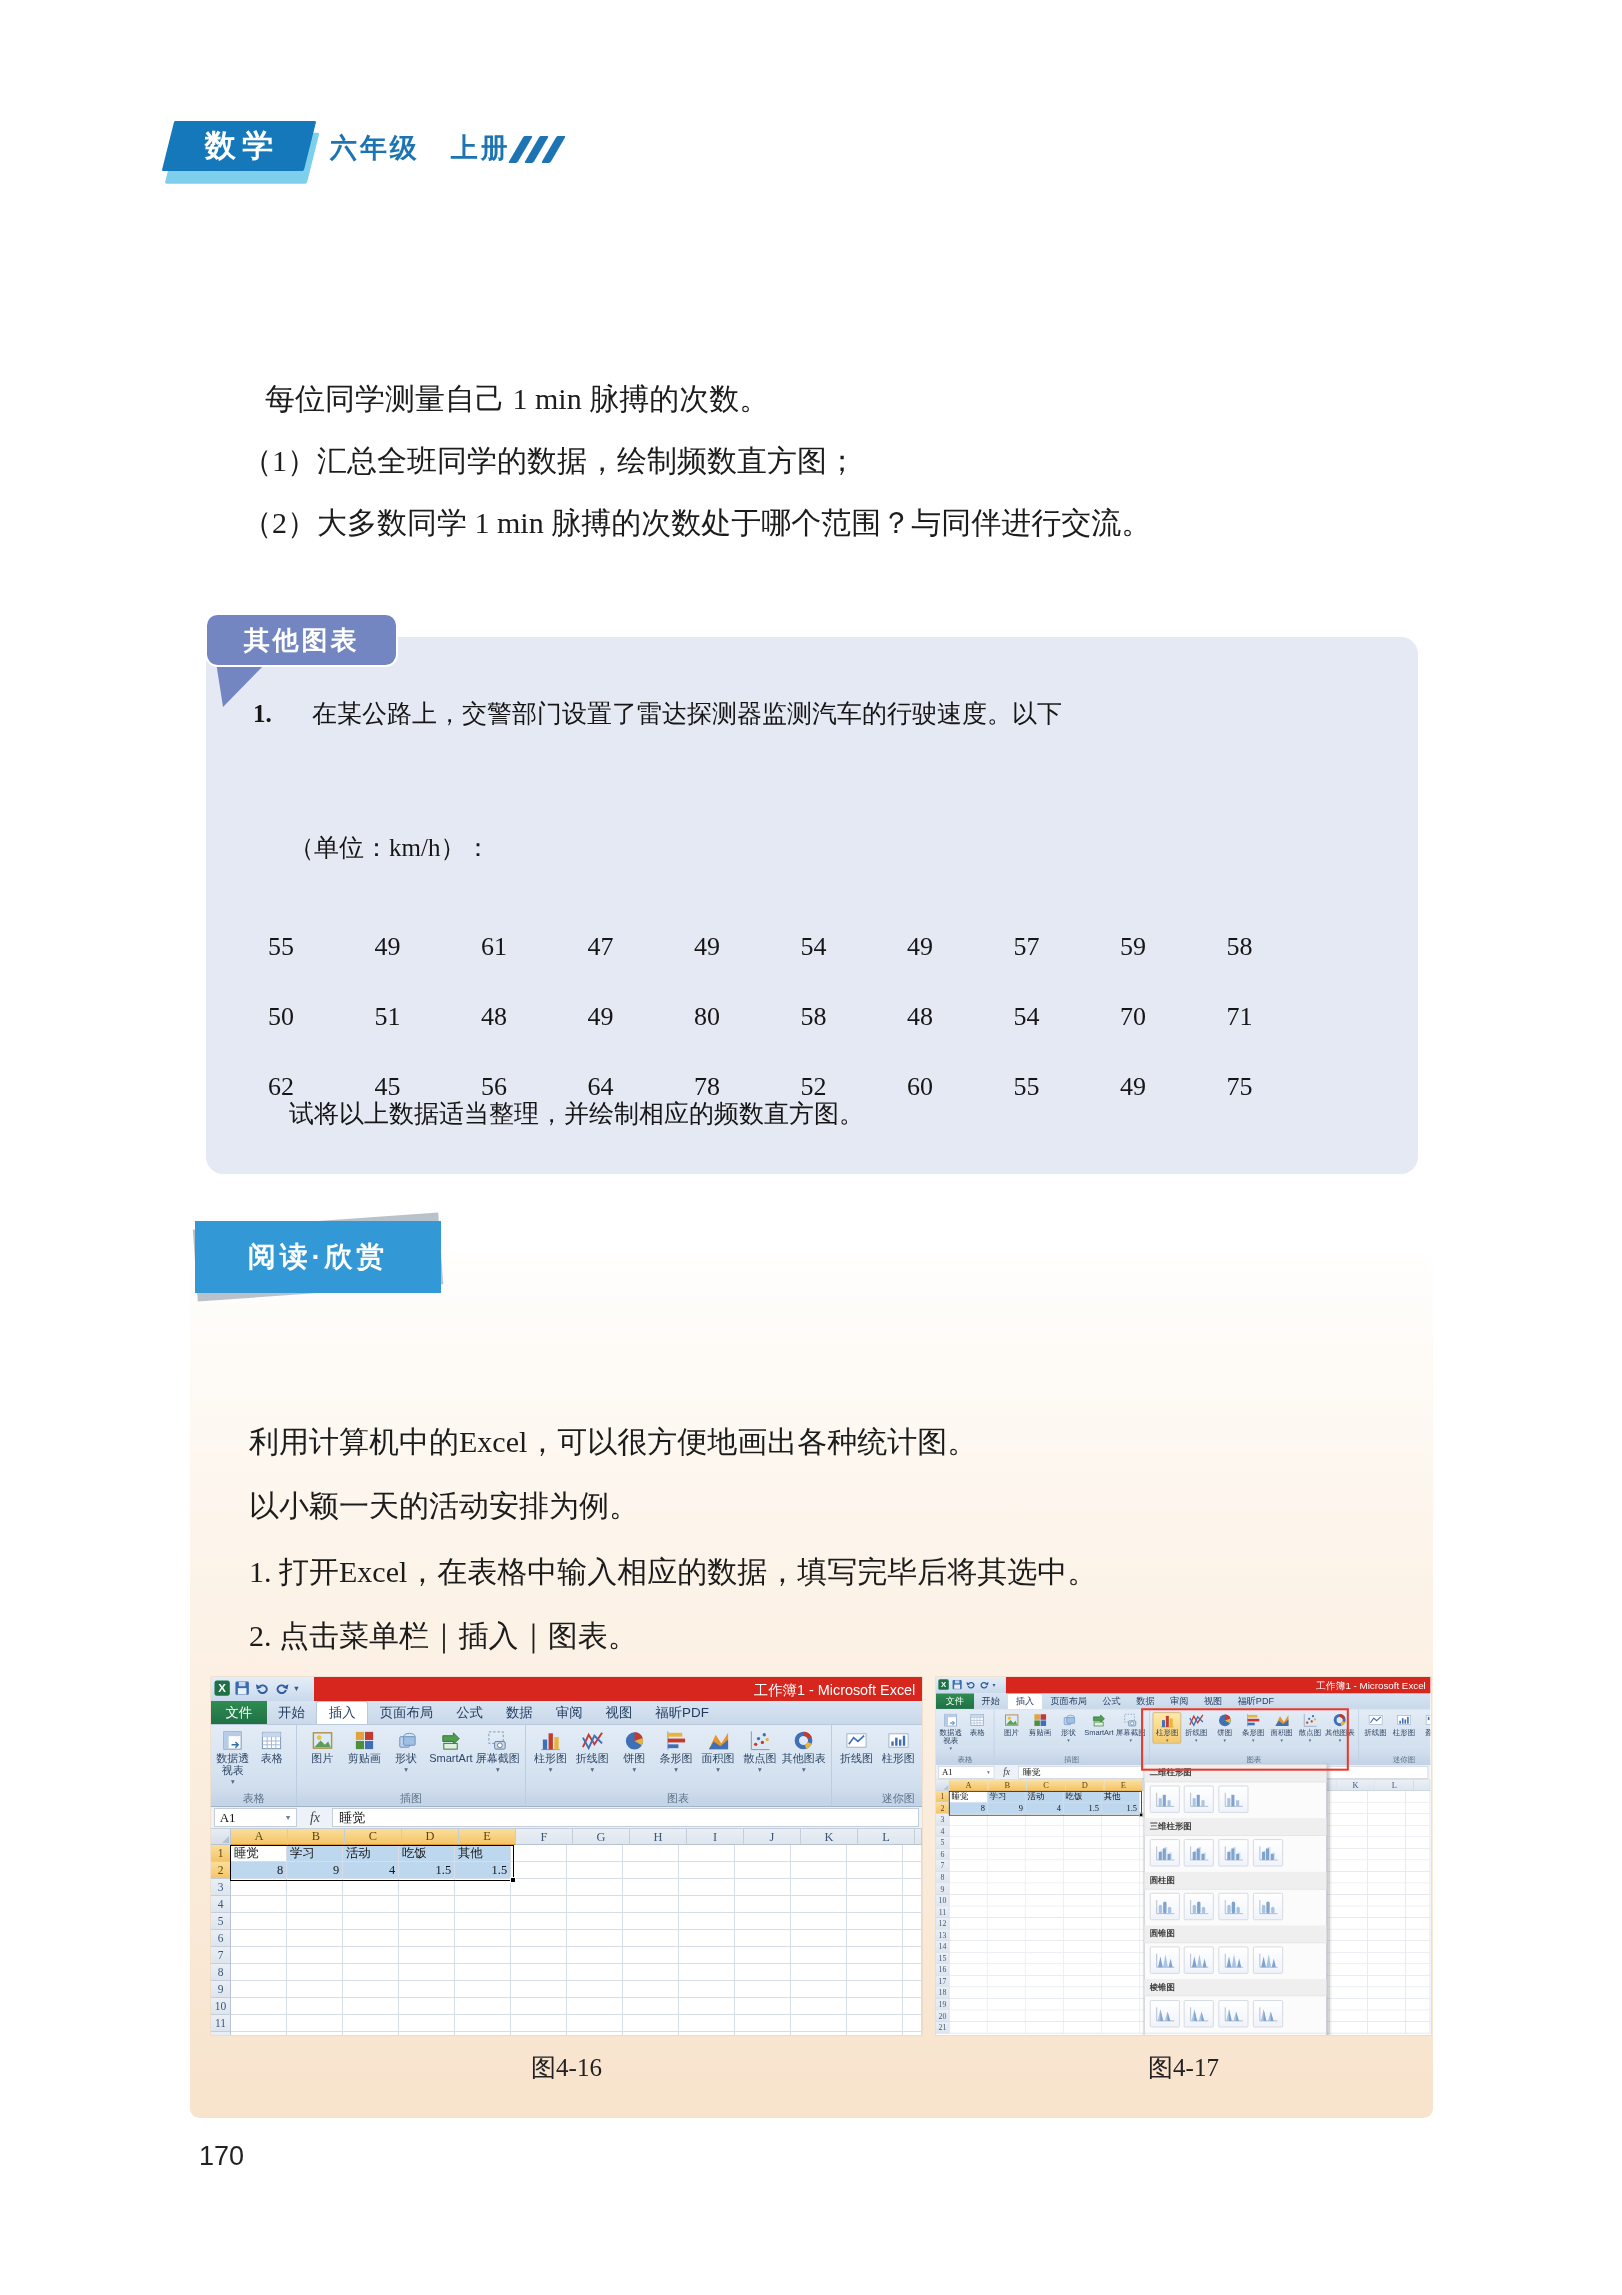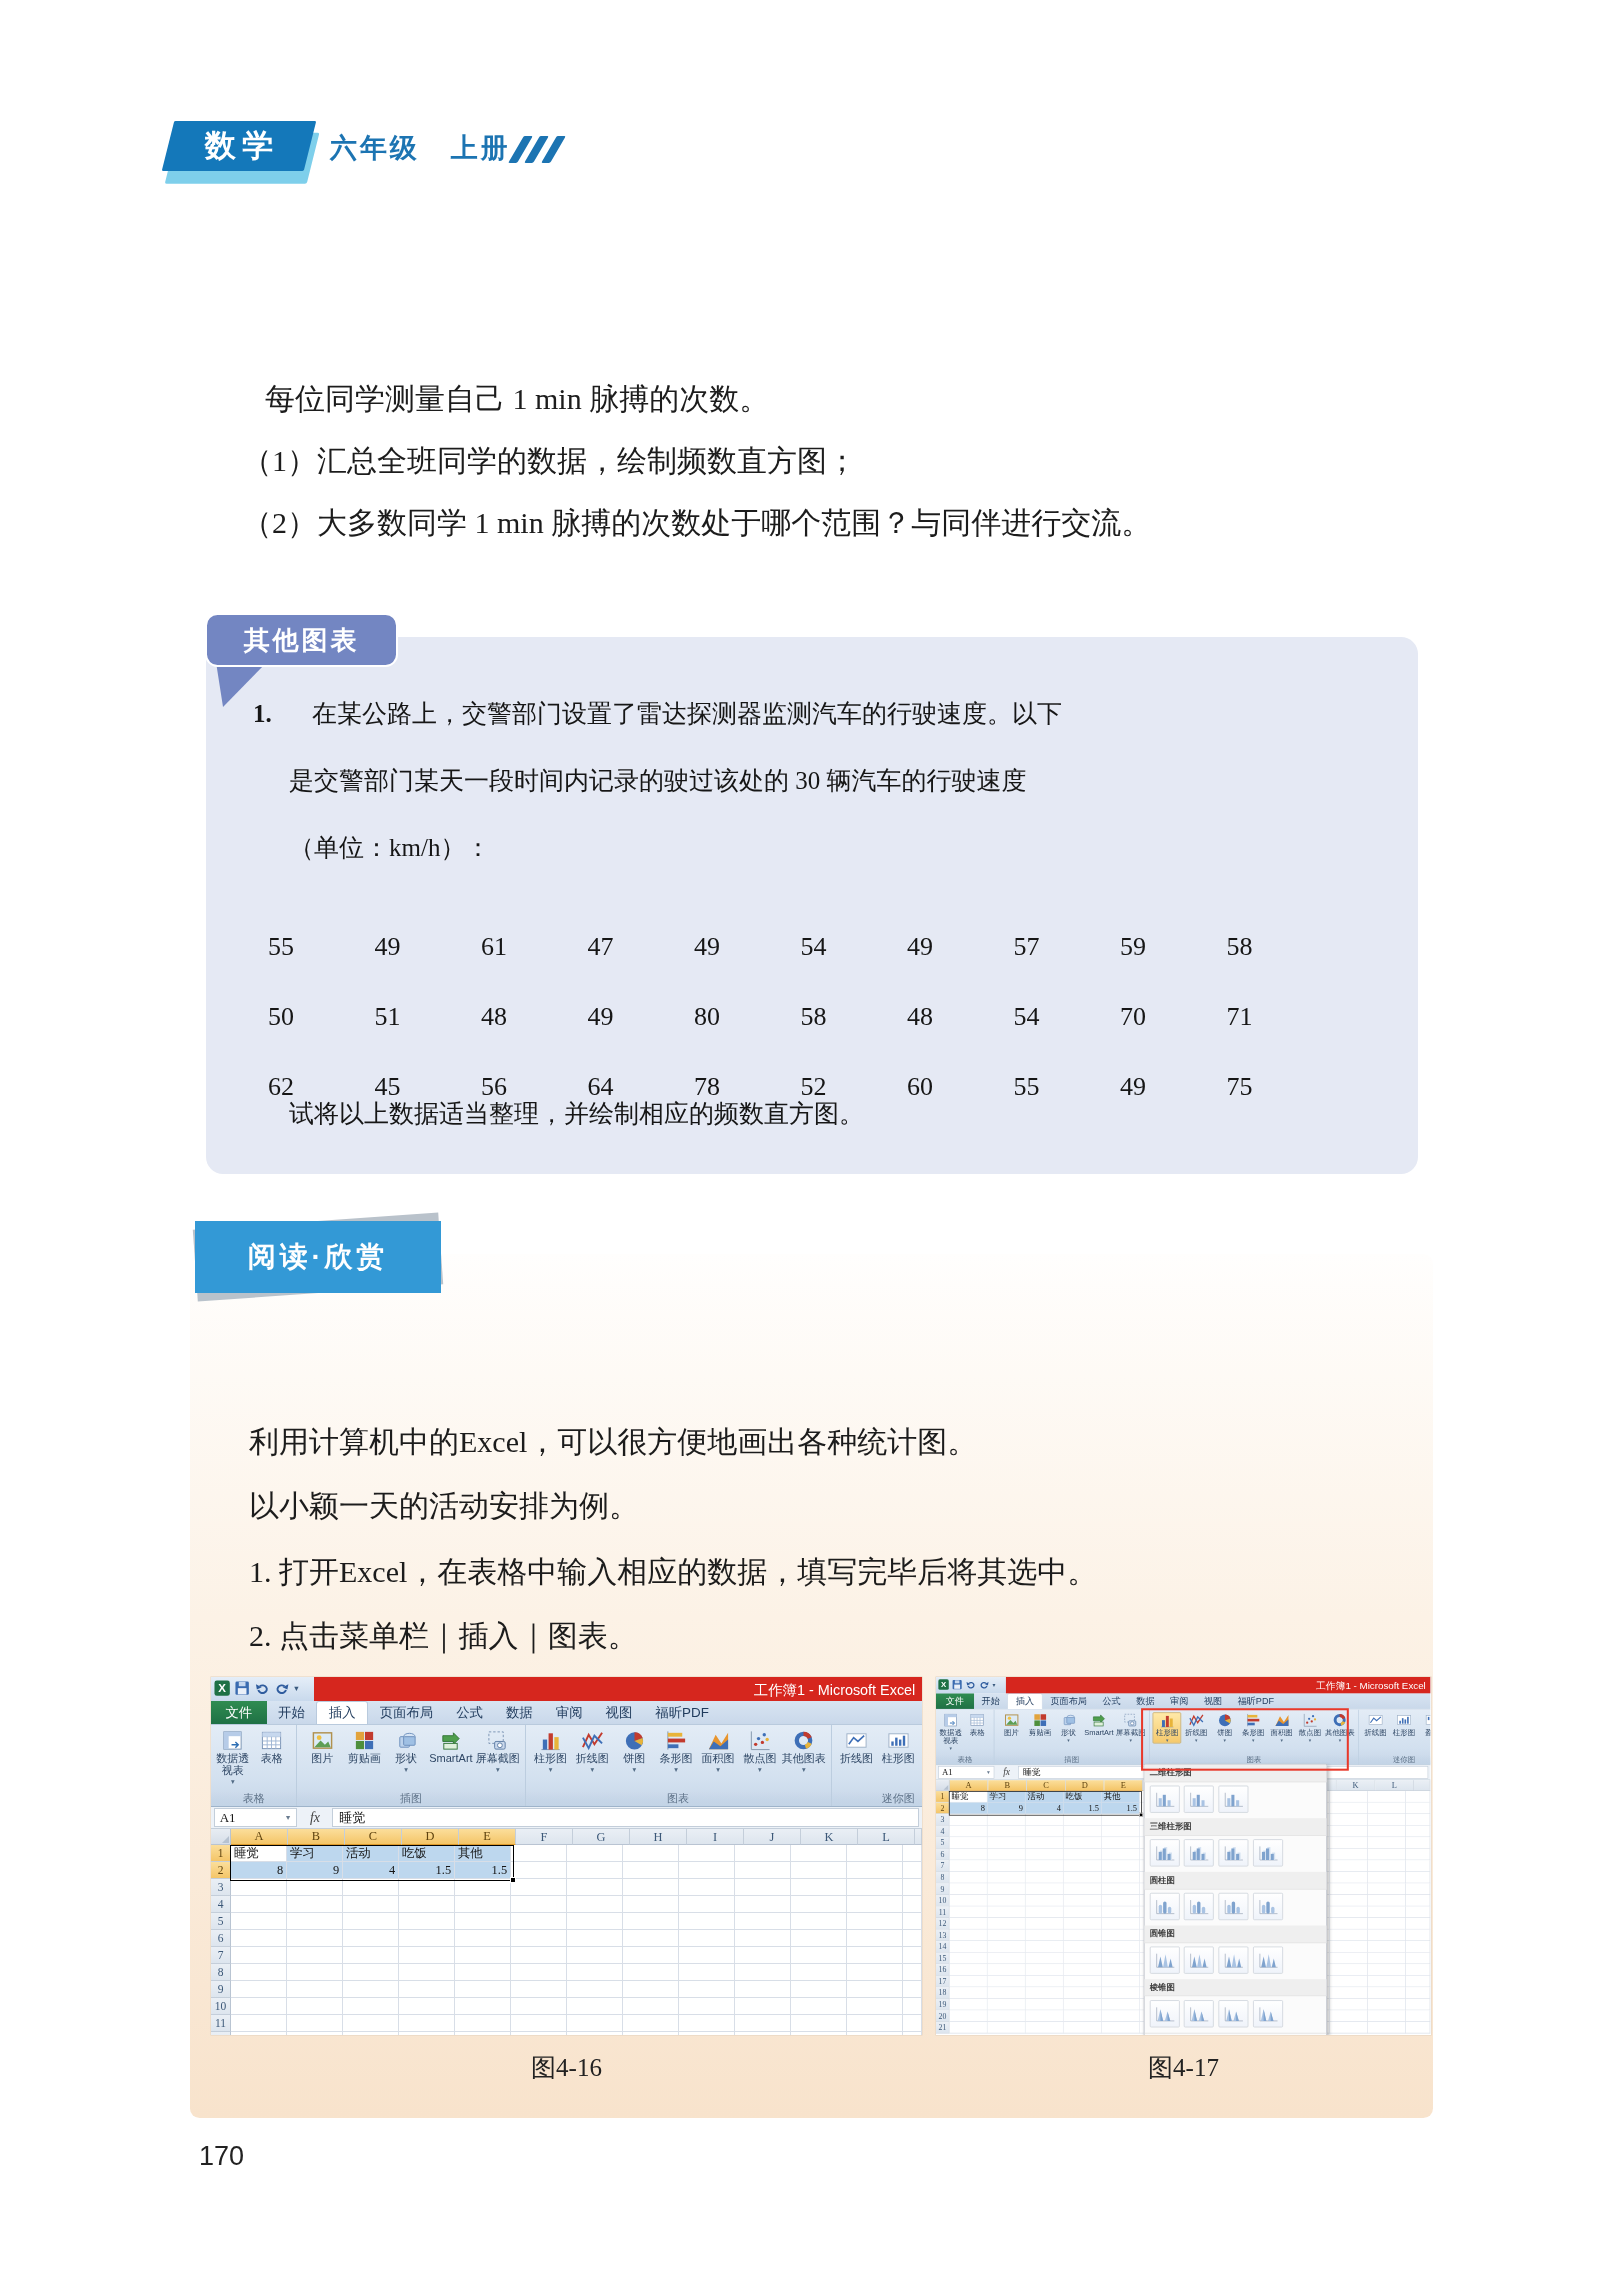--- a/index.html
+++ b/index.html
@@ -171,21 +171,20 @@
 
   <div class="bodytext" style="left:265px;top:383px;">每位同学测量自己 1 min 脉搏的次数。</div>
   <div class="bodytext" style="left:242px;top:445px;">（1）汇总全班同学的数据，绘制频数直方图；</div>
   <div class="bodytext" style="left:242px;top:507px;">（2）大多数同学 1 min 脉搏的次数处于哪个范围？与同伴进行交流。</div>
 
   <div class="abs" id="practice-panel"></div>
   <div class="abs" id="badge-practice-tail"></div>
   <div class="abs" id="badge-practice">其他图表</div>
   <div class="ptext" style="left:253px;top:699px;font-weight:bold;">1.</div>
   <div class="ptext" style="left:271px;top:699px;margin-left:41px;">在某公路上，交警部门设置了雷达探测器监测汽车的行驶速度。以下</div>
-  <div class="ptext" style="left:289px;top:766px;">是交警部门某天一段时间内记录的驶过该处的 30 辆汽车的行驶速度</div>
   <div class="ptext" style="left:289px;top:833px;">（单位：km/h）：</div>
   <div class="abs" id="p-nums">
       <div class="numrow">
         <span>55</span>
         <span>49</span>
         <span>61</span>
         <span>47</span>
         <span>49</span>
         <span>54</span>
         <span>49</span>

